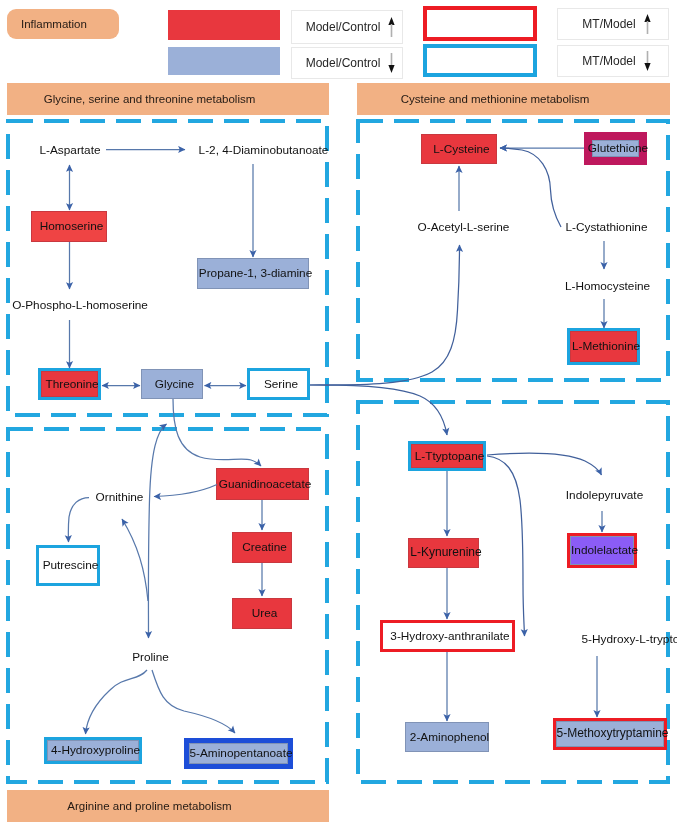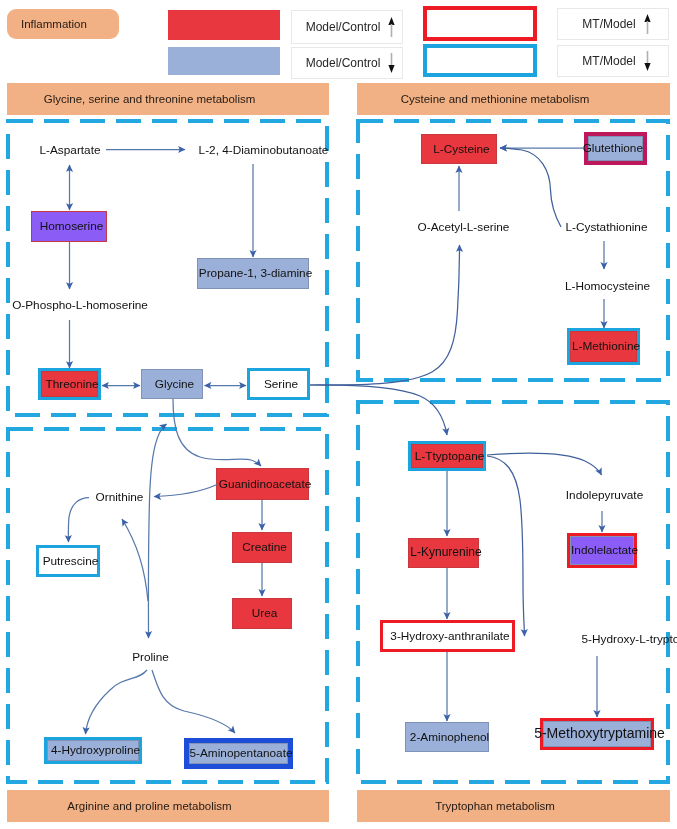--- a/index.html
+++ b/index.html
@@ -70,82 +70,79 @@
 
   <div class="abs hdr" style="left:7px;top:83px;width:322px;height:32px;">
     <span>Glycine, serine and threonine metabolism</span>
     </div>
   <div class="abs hdr" style="left:357px;top:83px;width:313px;height:32px;">
     <span>Cysteine and methionine metabolism</span>
     </div>
   <div class="abs hdr" style="left:7px;top:790px;width:322px;height:32px;">
     <span>Arginine and proline metabolism</span>
     </div>
-  <div class="abs hdr" style="left:357px;top:790px;width:313px;height:32px;">
-    <span>Tryptophan metabolism</span>
-    </div>
 
   <svg class="layer" viewBox="0 0 677 829" xmlns="http://www.w3.org/2000/svg">
     <g fill="none" stroke="#22A7E0" stroke-width="4" stroke-dasharray="25 11">
       <rect x="8" y="121" width="319" height="294"></rect>
       <rect x="358" y="121" width="310" height="259"></rect>
       <rect x="8" y="429" width="319" height="353"></rect>
       <rect x="358" y="402" width="310" height="380"></rect>
     </g>
   </svg>
 
   <div class="abs node" style="left:30px;top:141px;width:75px;height:18px;background:transparent;border:none;font-size:11.8px;">
       <span>L-Aspartate</span>
     </div>
   <div class="abs node" style="left:196px;top:141px;width:130px;height:18px;background:transparent;border:none;font-size:11.8px;">
       <span>L-2, 4-Diaminobutanoate</span>
     </div>
-  <div class="abs node" style="left:31px;top:211px;width:76px;height:31px;background:#8b5cf6;border:1px solid #C9383F;font-size:11.8px;">
+  <div class="abs node" style="left:31px;top:211px;width:76px;height:31px;background:#ef4444;border:1px solid #C9383F;font-size:11.8px;">
       <span>Homoserine</span>
     </div>
   <div class="abs node" style="left:197px;top:258px;width:112px;height:31px;background:#9BB0D8;border:1px solid #8093B6;font-size:11.8px;">
       <span>Propane-1, 3-diamine</span>
     </div>
   <div class="abs node" style="left:11px;top:296px;width:133px;height:18px;background:transparent;border:none;font-size:11.8px;">
       <span>O-Phospho-L-homoserine</span>
     </div>
   <div class="abs node" style="left:38px;top:368px;width:63px;height:32px;background:#E8373E;border:3px solid #1CA4DF;box-shadow:inset 0 0 0 1px #C9383F;font-size:11.8px;">
       <span>Threonine</span>
     </div>
   <div class="abs node" style="left:141px;top:369px;width:62px;height:30px;background:#9BB0D8;border:1px solid #8093B6;font-size:11.8px;">
       <span>Glycine</span>
     </div>
   <div class="abs node" style="left:247px;top:368px;width:63px;height:32px;background:#ffffff;border:3px solid #1CA4DF;font-size:11.8px;">
       <span>Serine</span>
     </div>
   <div class="abs node" style="left:421px;top:134px;width:76px;height:30px;background:#E8373E;border:1px solid #C9383F;font-size:11.8px;">
       <span>L-Cysteine</span>
     </div>
-  <div class="abs node" style="left:584px;top:132px;width:63px;height:33px;background:#9BB0D8;border:4px solid #be185d;box-shadow:inset 0 0 0 1px #8093B6;font-size:11.8px;justify-content:flex-end;">
+  <div class="abs node" style="left:584px;top:132px;width:63px;height:33px;background:#9BB0D8;border:8px solid #be185d;box-shadow:inset 0 0 0 1px #8093B6;font-size:11.8px;">
       <span>Glutethione</span>
     </div>
   <div class="abs node" style="left:416px;top:218px;width:90px;height:18px;background:transparent;border:none;font-size:11.8px;">
       <span>O-Acetyl-L-serine</span>
     </div>
   <div class="abs node" style="left:563px;top:218px;width:82px;height:18px;background:transparent;border:none;font-size:11.8px;">
       <span>L-Cystathionine</span>
     </div>
   <div class="abs node" style="left:563px;top:277px;width:84px;height:18px;background:transparent;border:none;font-size:11.8px;">
       <span>L-Homocysteine</span>
     </div>
   <div class="abs node" style="left:567px;top:328px;width:73px;height:37px;background:#E8373E;border:3px solid #1CA4DF;box-shadow:inset 0 0 0 1px #C9383F;font-size:11.8px;">
       <span>L-Methionine</span>
     </div>
   <div class="abs node" style="left:92px;top:488px;width:50px;height:18px;background:transparent;border:none;font-size:11.8px;">
       <span>Ornithine</span>
     </div>
   <div class="abs node" style="left:216px;top:468px;width:93px;height:32px;background:#E8373E;border:1px solid #C9383F;font-size:11.8px;">
       <span>Guanidinoacetate</span>
     </div>
-  <div class="abs node" style="left:36px;top:545px;width:64px;height:32px;background:#ffffff;border:3px solid #1CA4DF;font-size:11.8px;">
+  <div class="abs node" style="left:36px;top:545px;width:64px;height:41px;background:#ffffff;border:3px solid #1CA4DF;font-size:11.8px;">
       <span>Putrescine</span>
     </div>
   <div class="abs node" style="left:232px;top:532px;width:60px;height:31px;background:#E8373E;border:1px solid #C9383F;font-size:11.8px;">
       <span>Creatine</span>
     </div>
   <div class="abs node" style="left:232px;top:598px;width:60px;height:31px;background:#E8373E;border:1px solid #C9383F;font-size:11.8px;">
       <span>Urea</span>
     </div>
   <div class="abs node" style="left:129px;top:648px;width:38px;height:18px;background:transparent;border:none;font-size:11.8px;">
       <span>Proline</span>
@@ -170,21 +167,21 @@
     </div>
   <div class="abs node" style="left:380px;top:620px;width:135px;height:32px;background:#ffffff;border:3px solid #ED1C24;font-size:11.8px;">
       <span>3-Hydroxy-anthranilate</span>
     </div>
   <div class="abs node" style="left:536px;top:630px;width:122px;height:18px;background:transparent;border:none;font-size:11.8px;margin-left:44px;">
       <span>5-Hydroxy-L-tryptophan</span>
     </div>
   <div class="abs node" style="left:405px;top:722px;width:84px;height:30px;background:#9BB0D8;border:1px solid #8093B6;font-size:11.8px;">
       <span>2-Aminophenol</span>
     </div>
-  <div class="abs node" style="left:540px;top:718px;width:114px;height:32px;background:#9BB0D8;border:3px solid #ED1C24;box-shadow:inset 0 0 0 1px #8093B6;font-size:14px;">
+  <div class="abs node" style="left:553px;top:718px;width:114px;height:32px;background:#9BB0D8;border:3px solid #ED1C24;box-shadow:inset 0 0 0 1px #8093B6;font-size:12px;">
       <span>5-Methoxytryptamine</span>
     </div>
 
   <svg class="layer" viewBox="0 0 677 829" xmlns="http://www.w3.org/2000/svg">
     <defs>
       <marker id="ah" markerWidth="8" markerHeight="8" refX="7.2" refY="4" orient="auto" markerUnits="userSpaceOnUse">
         <path d="M0.3,0.4 L7.6,4 L0.3,7.6 L1.9,4 Z" fill="#3B62A8"></path>
       </marker>
       <marker id="ahs" markerWidth="8" markerHeight="8" refX="0.8" refY="4" orient="auto" markerUnits="userSpaceOnUse">
         <path d="M7.7,0.4 L0.4,4 L7.7,7.6 L6.1,4 Z" fill="#3B62A8"></path>

